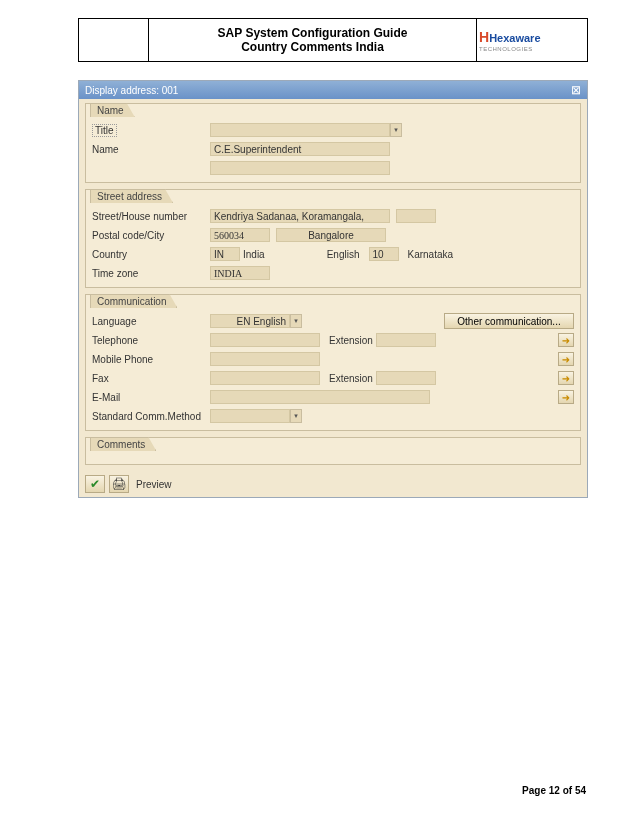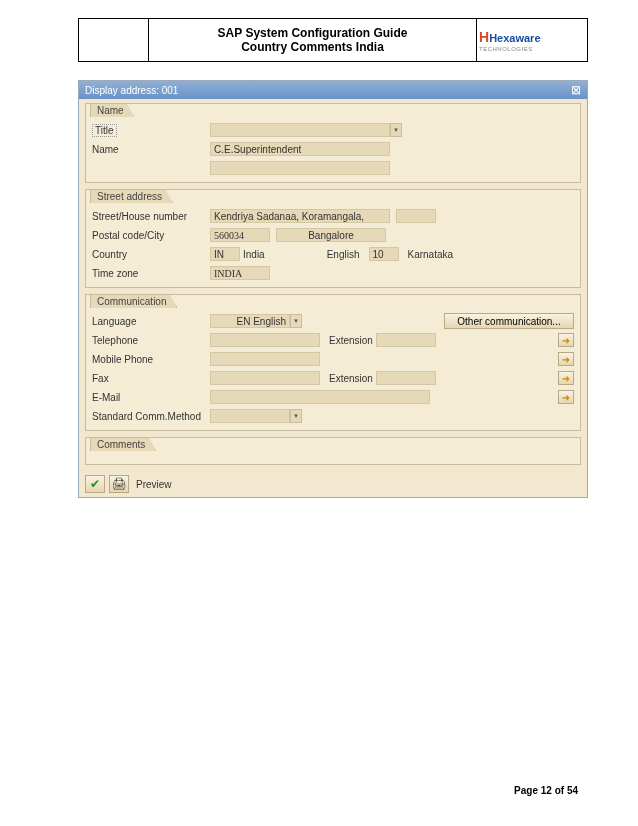--- a/index.html
+++ b/index.html
@@ -23,21 +23,21 @@
     .fld { background: #e6d9b8; height: 14px; border: 1px solid #d4c7a3; display: inline-block; }
     .fld.v { padding: 0 3px; font-size: 10px; color: #333; line-height: 13px; overflow: hidden; white-space: nowrap; }
     .w30 { width: 30px; } .w40 { width: 40px; } .w60 { width: 60px; font-family: Liberation Serif, serif; } .w80 { width: 80px; text-align: right; } .w110 { width: 110px; text-align: center; } .w180 { width: 180px; } .w220 { width: 220px; }
     .gap { display: inline-block; width: 6px; }
     .txt { font-size: 10px; color: #333; padding: 0 3px; }
     .dd-icon { width: 12px; height: 14px; background: #e6d9b8; border: 1px solid #c9bd9f; display: inline-flex; align-items: center; justify-content: center; font-size: 7px; color: #555; }
     .btn { background: linear-gradient(#f9f3e2, #e4d6b0); border: 1px solid #b8aa86; padding: 1px 10px; font-size: 10px; height: 16px; line-height: 13px; cursor: pointer; }
     .arrow-btn { width: 16px; height: 14px; background: linear-gradient(#f9f3e2, #e4d6b0); border: 1px solid #b8aa86; display: inline-flex; align-items: center; justify-content: center; color: #c98b00; font-size: 10px; cursor: pointer; }
     .toolbar { display: flex; gap: 4px; padding: 4px 6px; align-items: center; }
     .tb-btn { width: 20px; height: 18px; background: linear-gradient(#f9f3e2, #e4d6b0); border: 1px solid #b8aa86; display: inline-flex; align-items: center; justify-content: center; font-size: 12px; cursor: pointer; }
-    .footer { position: absolute; bottom: 30px; right: 60px; font-size: 10px; font-weight: bold; }
+    .footer { position: absolute; bottom: 30px; right: 52px; font-size: 10px; font-weight: bold; }
   </style>
 </head>
 <body>
 
 <div class="page">
   <div class="header">
     <div class="header-left"></div>
     <div class="header-mid">
       <div>SAP System Configuration Guide</div>
       <div>Country Comments India</div>

